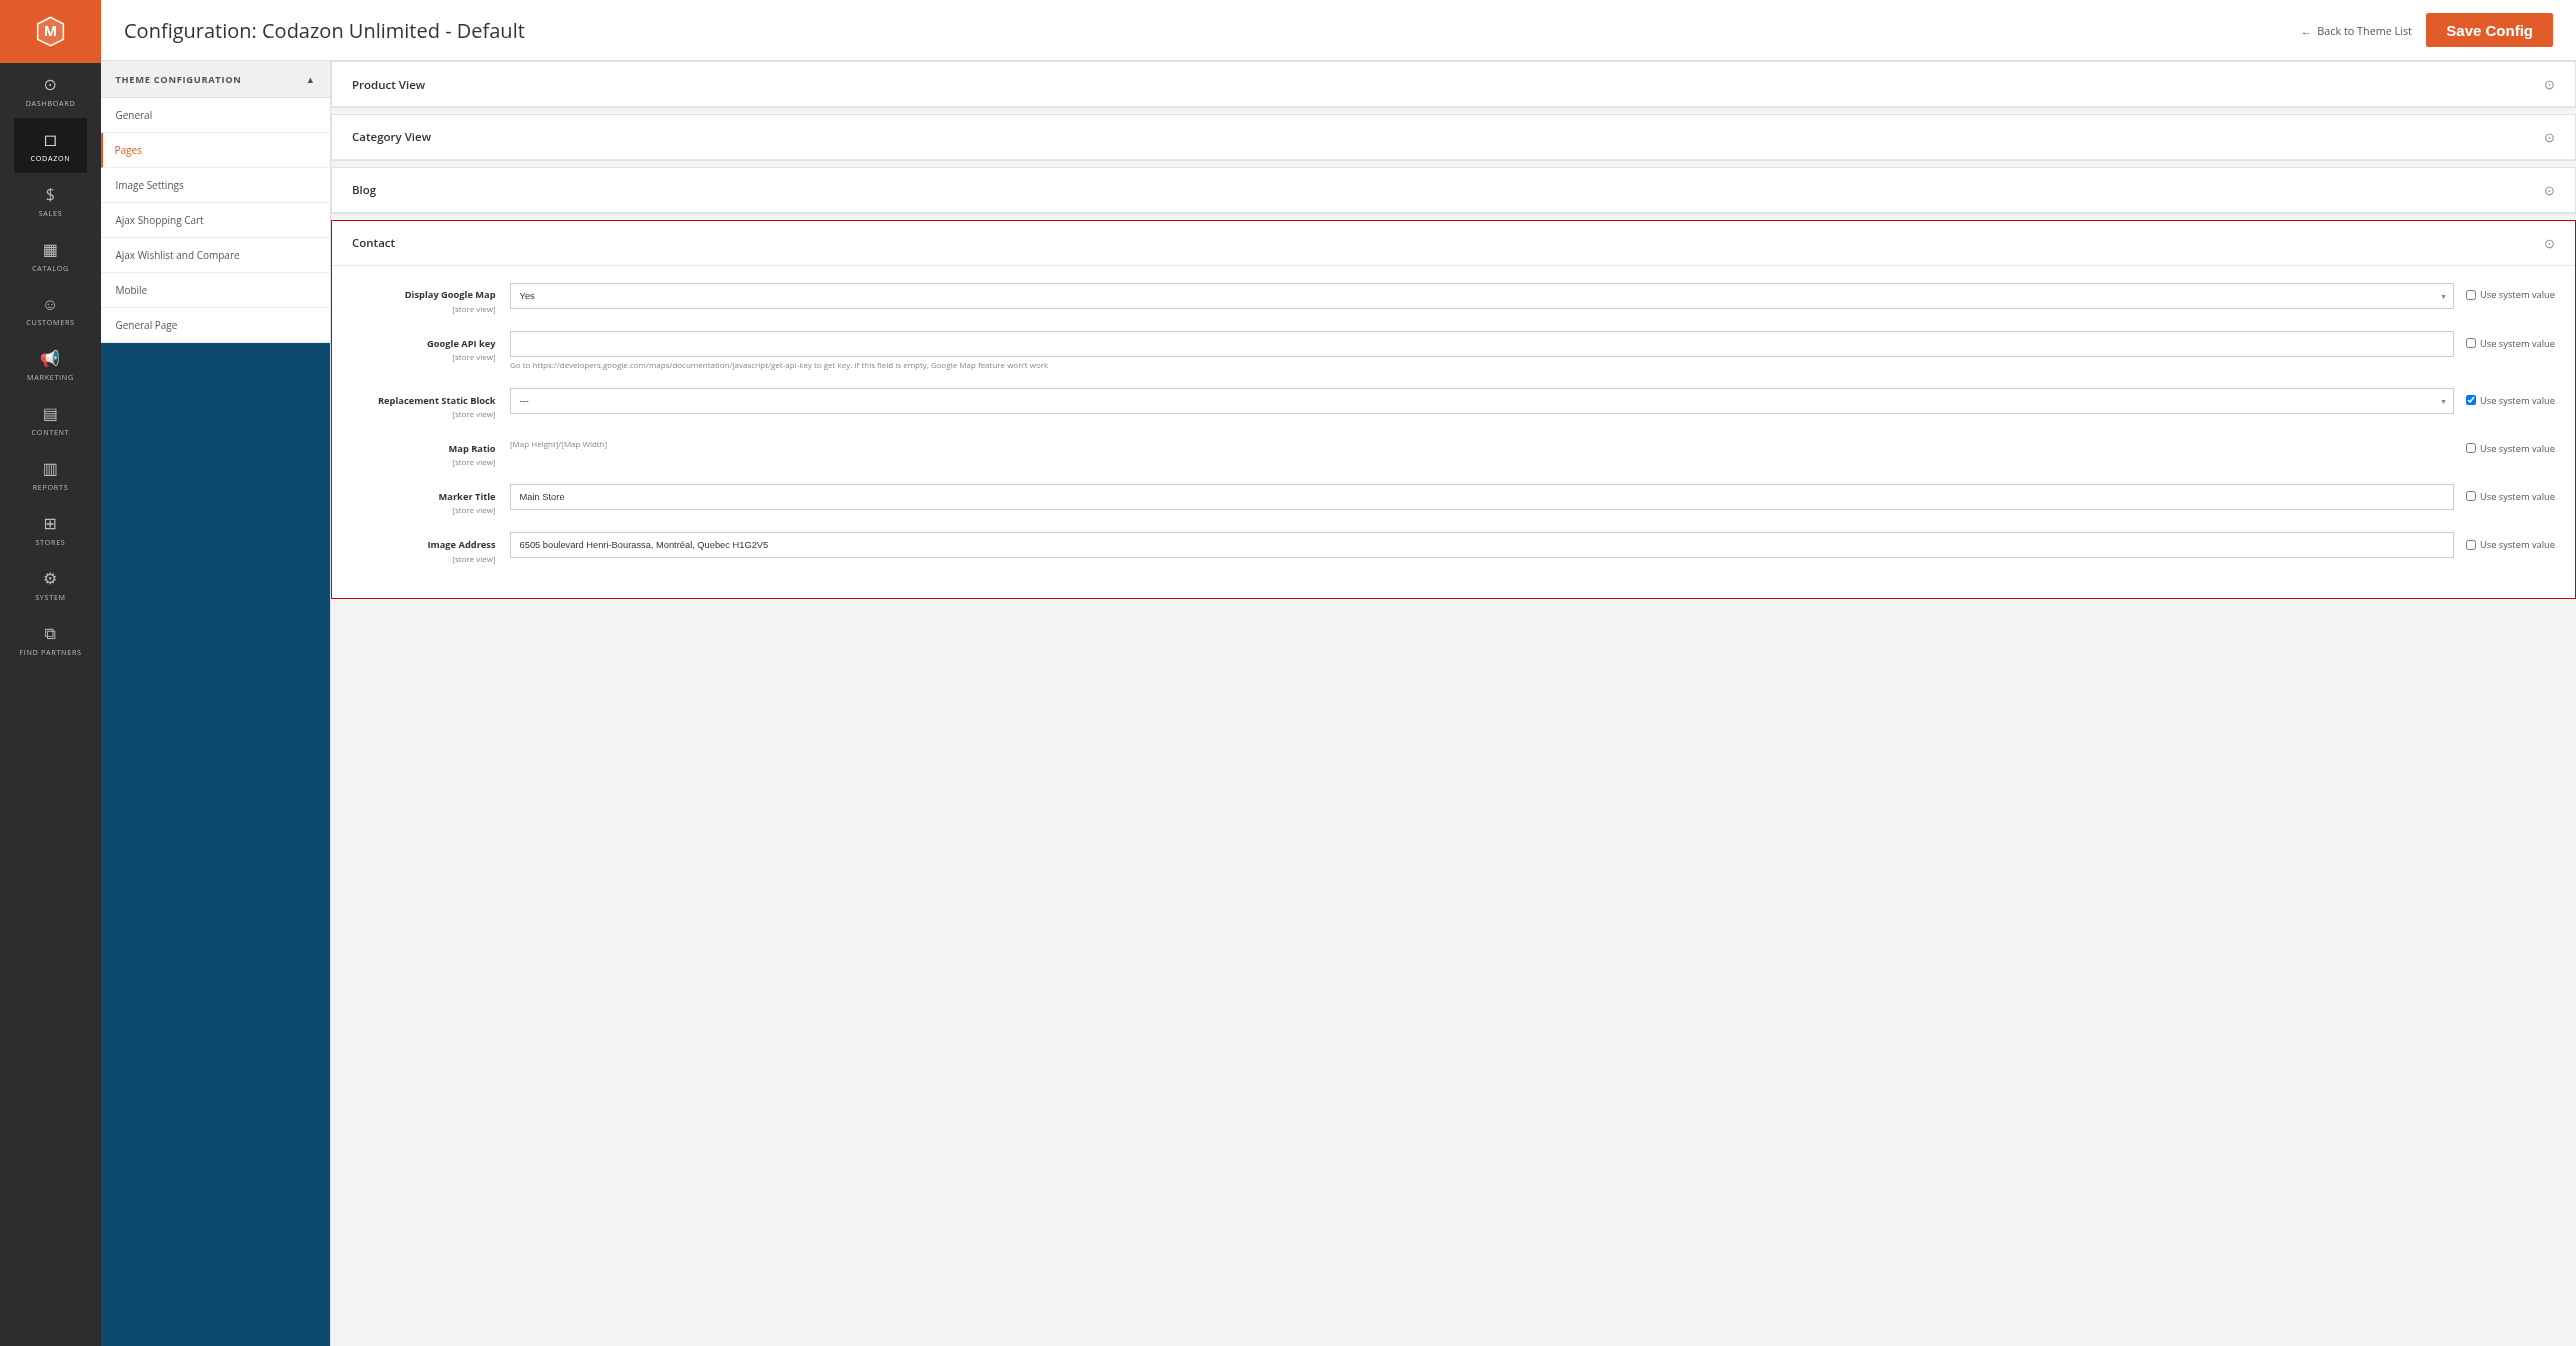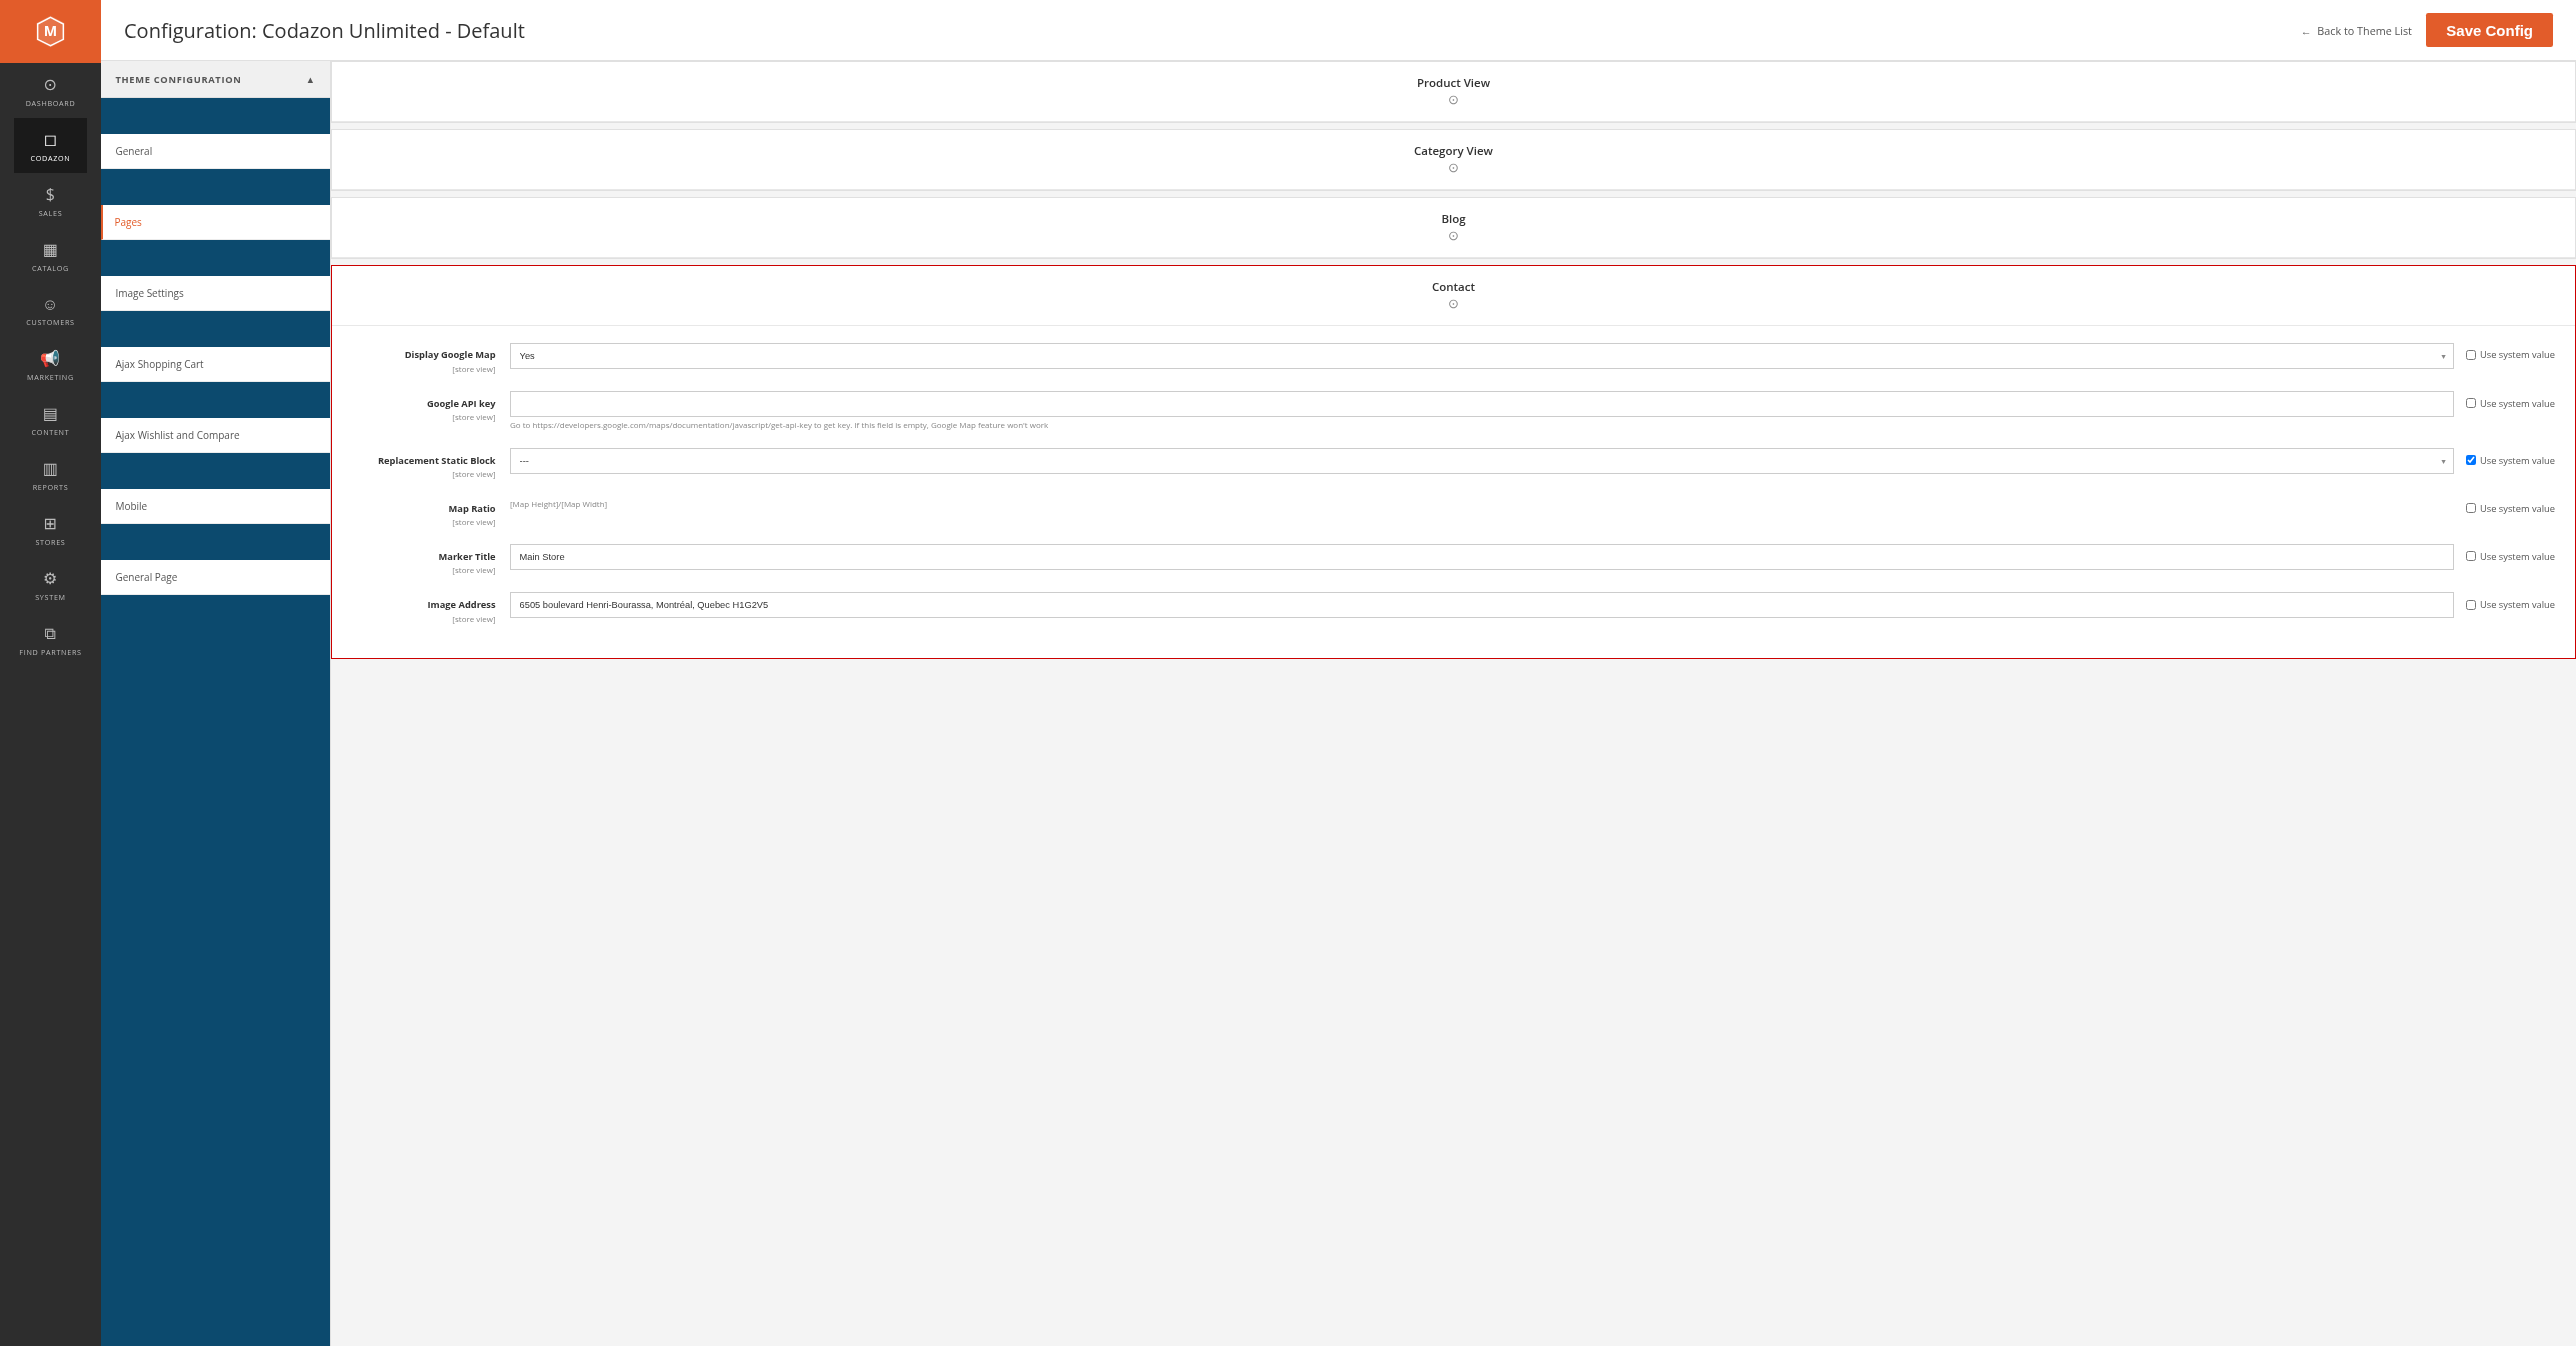--- a/index.html
+++ b/index.html
@@ -118,21 +118,20 @@
       color: #555;
       cursor: pointer;
     }
     .left-panel-item {
       padding: 10px 14.4px;
       font-size: 10px;
       color: #555;
       cursor: pointer;
       border-bottom: 0.7px solid #ececec;
       background: #fff;
-      margin-top: 36px;
     }
     .left-panel-item.active {
       background: #fff;
       color: #e25c2a;
       border-left: 2.9px solid #e25c2a;
       padding-left: 11.5px;
     }
 
     
     .right-panel {
@@ -148,21 +147,20 @@
       border: 0.7px solid #e0e0e0;
       margin-bottom: 5.8px;
     }
     .section-header {
       display: flex;
       align-items: center;
       justify-content: space-between;
       padding: 13px 20px;
       cursor: pointer;
       border-bottom: 0.7px solid #e8e8e8;
-      flex-direction: column;
     }
     .section-title {
       font-size: 11.5px;
       font-weight: 600;
       color: #333;
     }
     .section-chevron { color: #888; font-size: 13px; }
 
     
     .section.highlighted {

